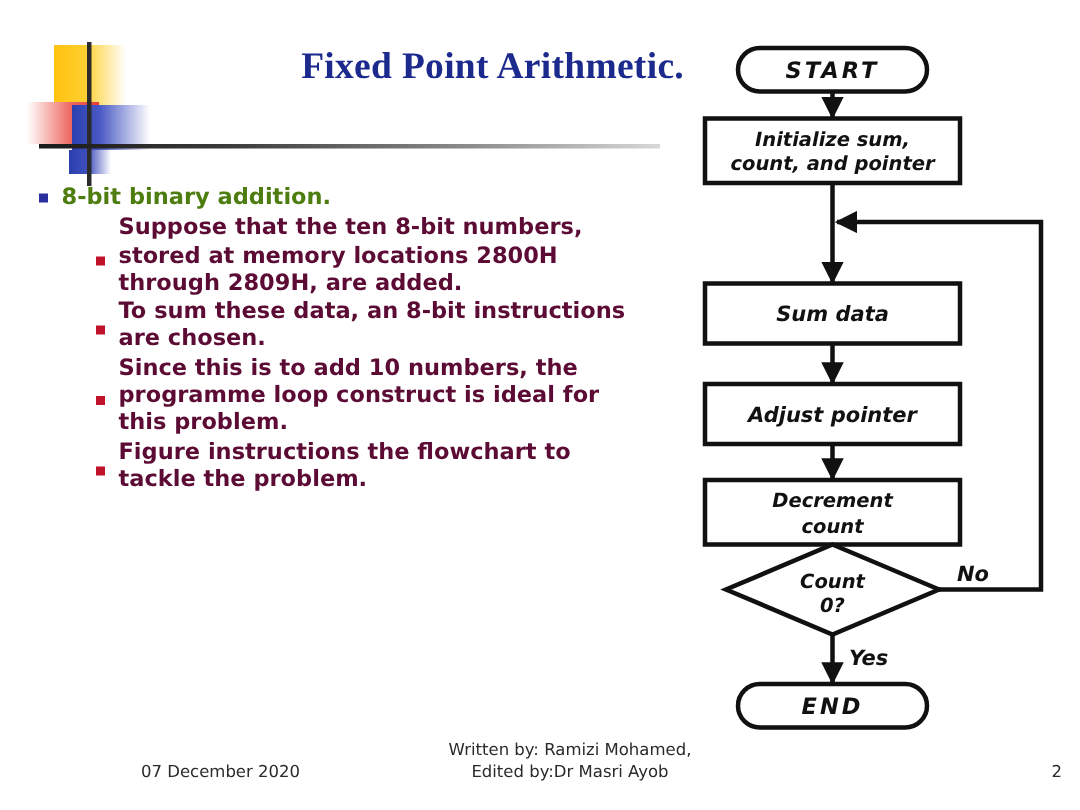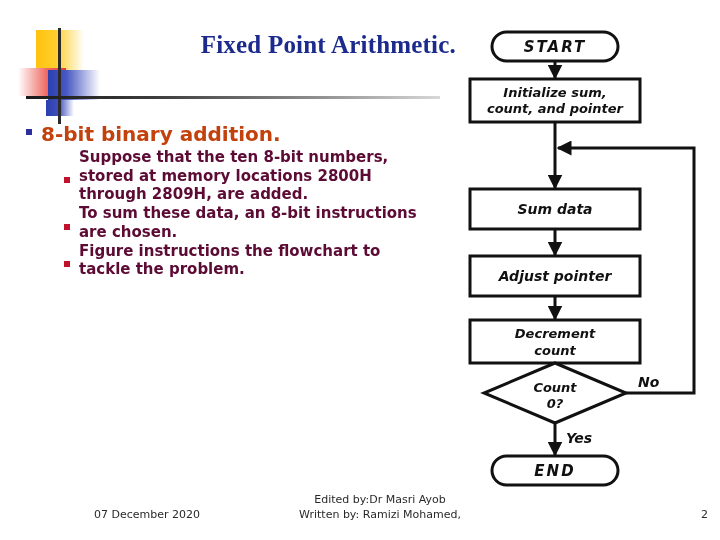--- a/index.html
+++ b/index.html
@@ -119,23 +119,23 @@
     background: #2B2F9E;
   }
   .marker-l2 {
     width: 6px;
     height: 6px;
     background: #C0122B;
     margin-top: 8px;
   }
   .bullet-text-l1 {
     font-family: "DejaVu Sans", sans-serif;
-    font-size: 20px;
+    font-size: 15px;
     font-weight: bold;
-    color: #c2410c;
+    color: #4d7c0f;
     line-height: 1.22;
   }
   .bullet-text-l2 {
     font-family: "DejaVu Sans", sans-serif;
     font-size: 15px;
     font-weight: bold;
     color: #5C0B34;
     line-height: 1.22;
     max-width: 352px;
   }
@@ -211,20 +211,24 @@
     <div class="marker marker-l2"></div>
     <div class="bullet-text-l2">Suppose that the ten 8-bit numbers, stored at memory locations 2800H through 2809H, are added.</div>
   </div>
 
   <div class="bullet-row bullet-l2">
     <div class="marker marker-l2"></div>
     <div class="bullet-text-l2">To sum these data, an 8-bit instructions are chosen.</div>
   </div>
 
 
+  <div class="bullet-row bullet-l2">
+    <div class="marker marker-l2"></div>
+    <div class="bullet-text-l2">Since this is to add 10 numbers, the programme loop construct is ideal for this problem.</div>
+  </div>
 
   <div class="bullet-row bullet-l2">
     <div class="marker marker-l2"></div>
     <div class="bullet-text-l2">Figure instructions the flowchart to tackle the problem.</div>
   </div>
 
 </div>
 
 <div id="flowchart">
   <svg width="274" height="470" viewBox="0 0 274 470" xmlns="http://www.w3.org/2000/svg">
@@ -280,17 +284,17 @@
     <text class="fc-text" x="109" y="458" font-size="15" text-anchor="middle" letter-spacing="2">END</text>
 
     <text class="fc-text" x="192" y="369" font-size="14" text-anchor="start">No</text>
     <text class="fc-text" x="120" y="425" font-size="14" text-anchor="start">Yes</text>
   </svg>
 </div>
 
 <div id="footer">
   <div id="footer-date">07 December 2020</div>
   <div id="footer-credit">
+    <div>Written by: Ramizi Mohamed,</div>
     <div>Edited by:Dr Masri Ayob</div>
-    <div>Written by: Ramizi Mohamed,</div>
   </div>
   <div id="footer-page">2</div>
 </div>
 
 </body></html>

